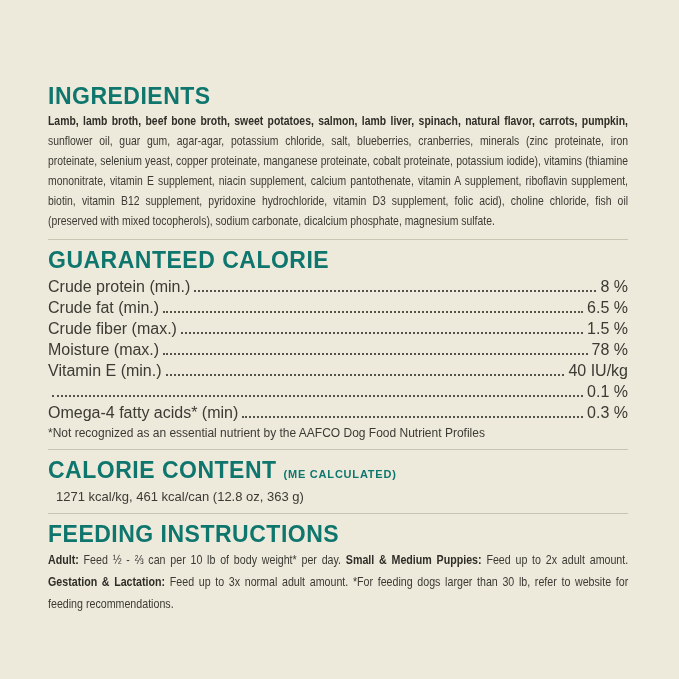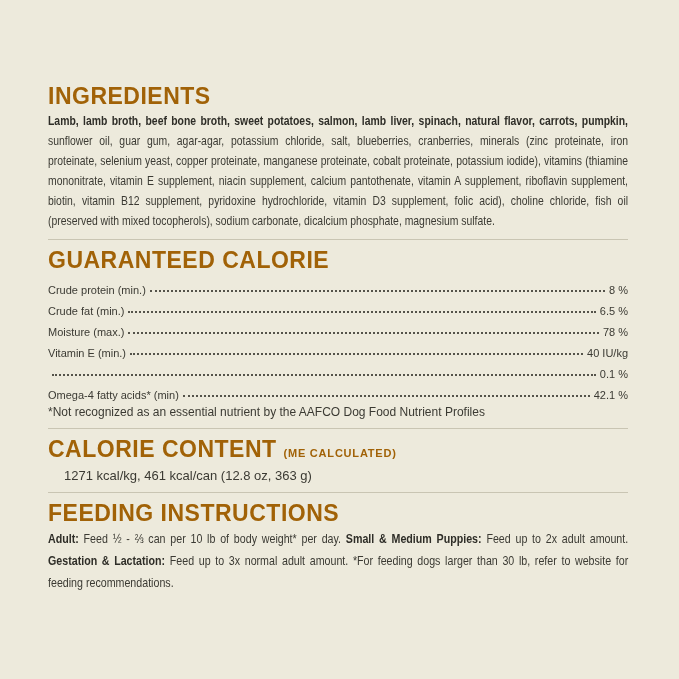--- a/index.html
+++ b/index.html
@@ -12,21 +12,21 @@
     color: #3B3A33;
   }
   .label-panel { position: absolute; left: 48px; top: 84px; width: 580px; }
 
   .section-heading {
     margin: 0;
     font-size: 23px;
     line-height: 24px;
     font-weight: 700;
     letter-spacing: 0.5px;
-    color: #a16207;
+    color: #0f766e;
   }
   .heading-note { font-size: 11px; letter-spacing: 0.8px; }
 
   .body-text {
     margin: 3px 0 0;
     font-size: 13px;
     line-height: 20px;
     text-align: justify;
   }
   .squeeze80 { width: 125%; transform: scaleX(0.8); transform-origin: 0 0; }
@@ -38,37 +38,37 @@
     border: none;
     border-top: 1px solid #C9C5B3;
     margin: 8px 0;
   }
 
   .analysis-rows { margin-top: 3px; }
   .analysis-row {
     display: flex;
     align-items: flex-end;
     height: 21px;
-    font-size: 11px;
+    font-size: 16px;
   }
   .row-label { white-space: nowrap; }
   .row-value { white-space: nowrap; }
   .dot-leader {
     flex: 1 1 auto;
     border-bottom: 2px dotted #54534A;
     margin: 0 4px 4px;
     height: 0;
   }
   .analysis-footnote {
     margin: 4px 0 7px;
     font-size: 12px;
     line-height: 15px;
   }
 
-  .calorie-values { margin: 3px 16px 0; font-size: 13px; line-height: 16px; }
+  .calorie-values { margin: 3px 8px 0; font-size: 13px; line-height: 16px; }
 
   .feeding-text {
     margin: 3px 0 0;
     font-size: 13px;
     line-height: 22px;
     text-align: justify;
   }
 </style>
 </head>
 <body>
@@ -89,37 +89,42 @@
         <span class="row-label">Crude protein (min.)</span>
         <span class="dot-leader"></span>
         <span class="row-value">8 %</span>
       </div>
       <div class="analysis-row">
         <span class="row-label">Crude fat (min.)</span>
         <span class="dot-leader"></span>
         <span class="row-value">6.5 %</span>
       </div>
       <div class="analysis-row">
+        <span class="row-label">Crude fiber (max.)</span>
+        <span class="dot-leader"></span>
+        <span class="row-value">1.5 %</span>
+      </div>
+      <div class="analysis-row">
         <span class="row-label">Moisture (max.)</span>
         <span class="dot-leader"></span>
         <span class="row-value">78 %</span>
       </div>
       <div class="analysis-row">
         <span class="row-label">Vitamin E (min.)</span>
         <span class="dot-leader"></span>
         <span class="row-value">40 IU/kg</span>
       </div>
       <div class="analysis-row">
         <span class="dot-leader"></span>
         <span class="row-value">0.1 %</span>
       </div>
       <div class="analysis-row">
         <span class="row-label">Omega-4 fatty acids* (min)</span>
         <span class="dot-leader"></span>
-        <span class="row-value">42.1 %</span>
+        <span class="row-value">0.3 %</span>
       </div>
     </div>
     <p class="analysis-footnote">*Not recognized as an essential nutrient by the AAFCO Dog Food Nutrient Profiles</p>
   </section>
 
   <hr class="section-divider">
 
   <section>
     <h2 class="section-heading"><span>CALORIE CONTENT</span> <span class="heading-note">(ME CALCULATED)</span></h2>
     <p class="calorie-values">1271 kcal/kg, 461 kcal/can (12.8 oz, 363 g)</p>

